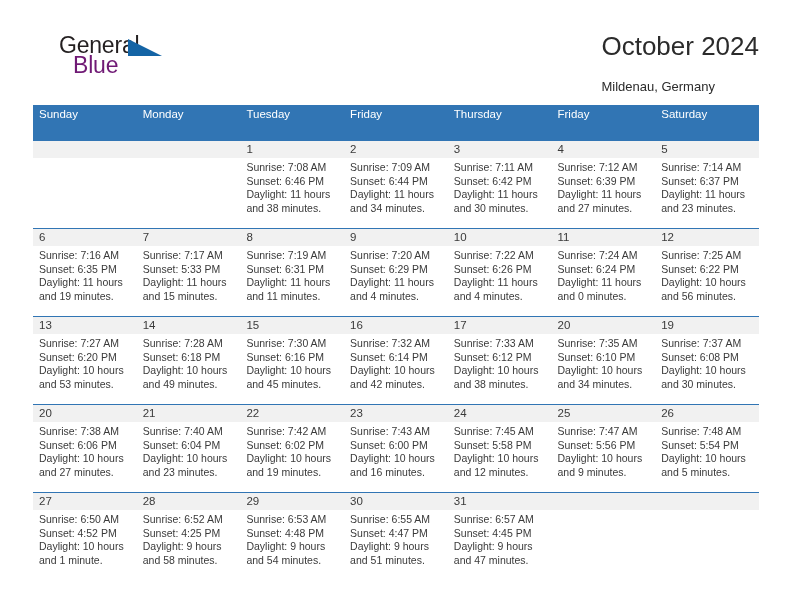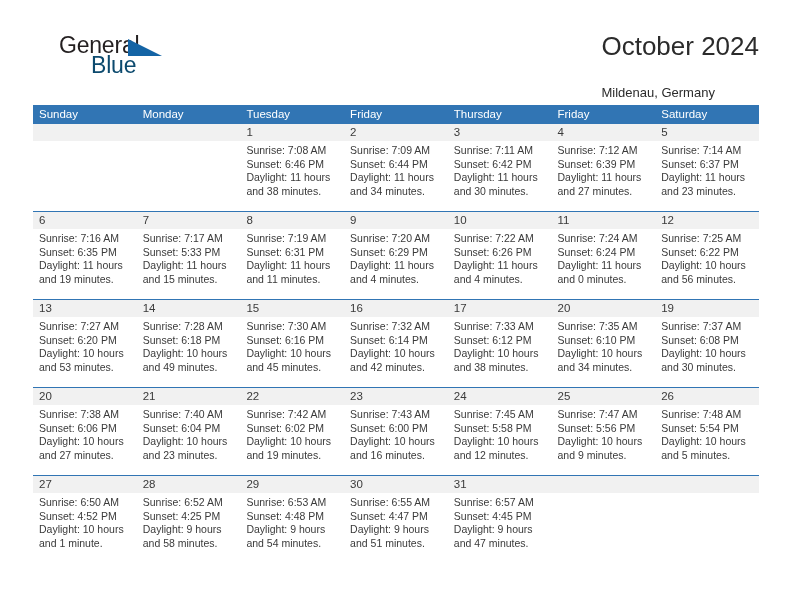--- a/index.html
+++ b/index.html
@@ -43,25 +43,25 @@
     left: 2px;
     top: 0px;
     font-size: 23px;
     letter-spacing: -0.2px;
     color: #231f20;
     font-family: "Liberation Sans", sans-serif;
     margin-left: 24px;
   }
   .brand-blue {
     position: absolute;
-    left: 58px;
+    left: 40px;
     top: 20px;
     font-size: 23px;
     letter-spacing: -0.2px;
-    color: #0c4a6e;
+    color: #701a75;
     font-family: "Liberation Sans", sans-serif;
   }
   .brand-triangle {
     position: absolute;
     left: 95px;
     top: 7px;
     width: 0;
     height: 0;
     border-left: 34px solid #1464a5;
     border-top: 17px solid transparent;
@@ -76,21 +76,21 @@
   .cal-title {
     font-size: 26px;
     color: #2b2b2b;
     line-height: 32px;
     white-space: nowrap;
   }
   .cal-subtitle {
     font-size: 13px;
     color: #2b2b2b;
     line-height: 18px;
-    margin-top: 22px;
+    margin-top: 16px;
     white-space: nowrap;
   }
 
   
   .calendar {
     position: absolute;
     left: 33px;
     top: 105px;
     width: 726px;
     border-collapse: collapse;
@@ -101,21 +101,21 @@
     margin: 0;
     vertical-align: top;
   }
 
   .dow {
     background: #3175b4;
     color: #ffffff;
     font-size: 11.5px;
     font-weight: normal;
     text-align: left;
-    height: 19px;
+    height: 36px;
     line-height: 19px;
     padding-left: 6px !important;
     box-sizing: border-box;
   }
 
   .week-row > td {
     height: 87px;
     border-top: 1px solid #3175b4;
     box-sizing: border-box;
   }

